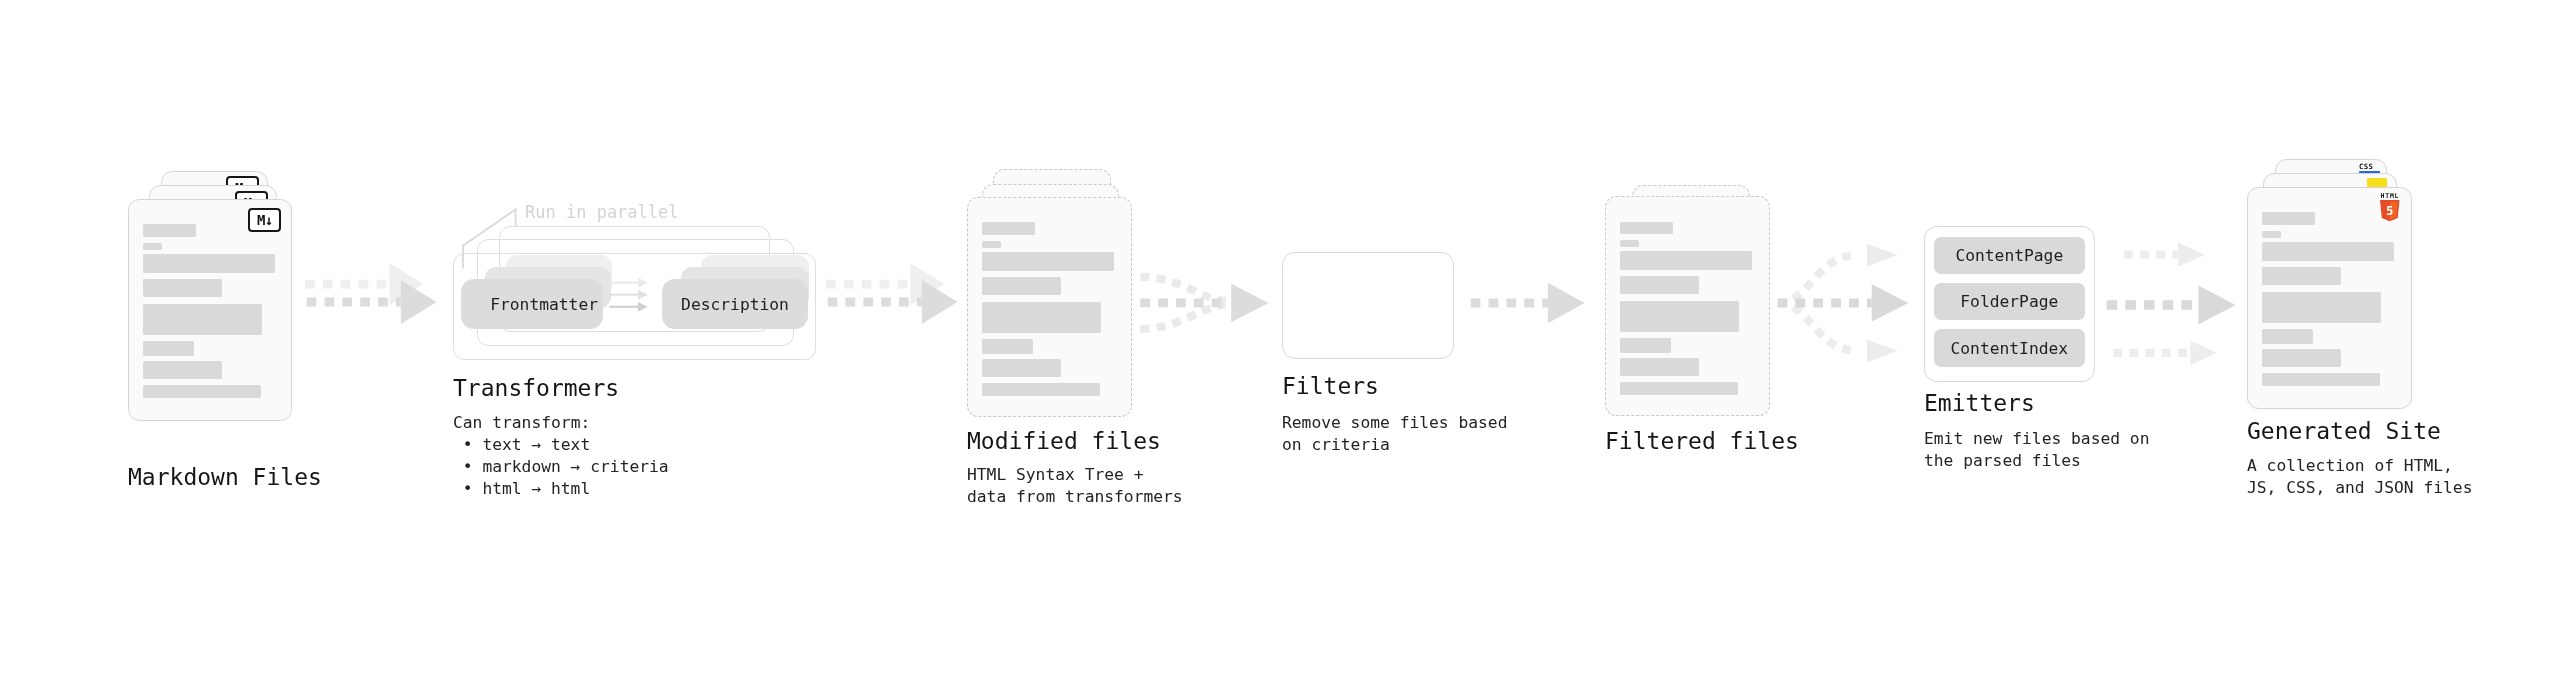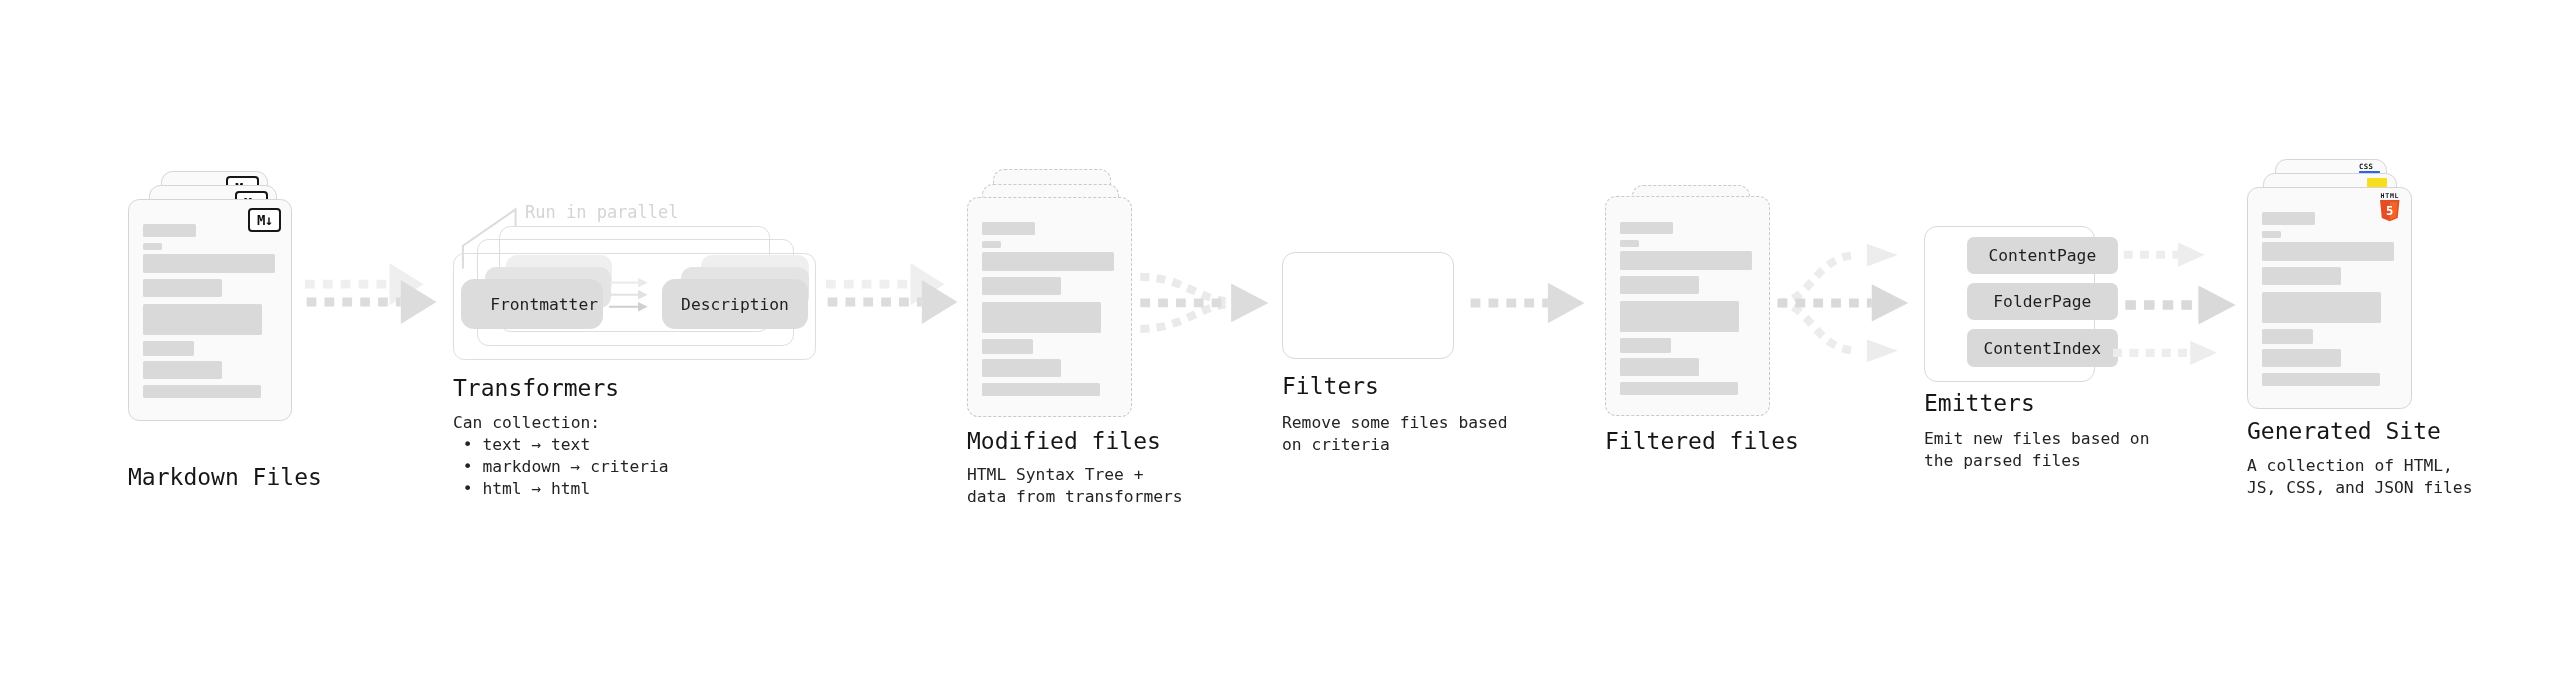--- a/index.html
+++ b/index.html
@@ -9,21 +9,21 @@
   }
   .grp{position:absolute;}
   .doc{position:absolute;background:#fafafa;border:1.6px solid #d5d5d5;border-radius:11.4px;box-sizing:border-box;}
   .doc.dashed{border:1.6px dashed #c9c9c9;}
   .bar{position:absolute;background:#d9d9d9;border-radius:1.6px;}
   .stage-label{position:absolute;font-size:23px;line-height:28px;color:#161616;white-space:nowrap;}
   .stage-desc{position:absolute;font-size:16.3px;line-height:22px;color:#232323;white-space:nowrap;}
   .stage-desc .indent{padding-left:9.8px;}
   .pill{position:absolute;background:#dcdcdc;border-radius:13px;display:flex;align-items:center;justify-content:center;
         font-size:16.3px;color:#1f1f1f;box-sizing:border-box;white-space:nowrap;}
-  .pill.solid{background:#d9d9d9;border-radius:7px;margin-left:33px;}
+  .pill.solid{background:#d9d9d9;border-radius:7px;}
   .ghost{position:absolute;border-radius:11.4px;}
   .g1{background:#e4e4e4;}
   .g2{background:#efefef;}
   .obox{position:absolute;border:1.6px solid #dedede;border-radius:11.4px;box-sizing:border-box;background:transparent;}
   .wbox{position:absolute;border:1.6px solid #d9d9d9;border-radius:13px;box-sizing:border-box;background:#ffffff;}
   .annotation{position:absolute;font-size:17px;color:#d4d4d4;white-space:nowrap;}
   .md-badge{position:absolute;background:#ffffff;border:2.4px solid #161616;border-radius:4.1px;
             font-weight:bold;font-size:14px;color:#111;width:29px;height:19.5px;letter-spacing:-0.8px;
             display:flex;align-items:center;justify-content:center;box-sizing:content-box;}
   .css-badge{position:absolute;width:21px;text-align:left;}
@@ -89,21 +89,21 @@
       <line x1="0" y1="37" x2="36" y2="37" stroke="#cfcfcf" stroke-width="2.5"></line>
         <polygon points="36,31 36,43 48,37" fill="#cfcfcf"></polygon>
     </svg>
 
     <div class="ghost g2" style="left:248px;top:53px;width:108px;height:41px;"></div>
     <div class="ghost g1" style="left:228px;top:65px;width:128px;height:41px;"></div>
     <div class="pill" style="left:209px;top:77px;width:146px;height:50px;">Description</div>
 
     <div class="stage-label" style="left:0px;top:172px;">Transformers</div>
     <div class="stage-desc" style="left:0px;top:210px;">
-      <div>Can collection:</div>
+      <div>Can transform:</div>
       <div class="indent">• text → text</div>
       <div class="indent">• markdown → criteria</div>
       <div class="indent">• html → html</div>
     </div>
   </div>
 
   <svg class="arrow" style="left:826px;top:258px;" width="138" height="75" viewBox="0 0 170 92">
     <line x1="0" y1="32" x2="104" y2="32" stroke="#efefef" stroke-width="11" stroke-dasharray="12 10"></line>
     <polygon points="104,6 104,58 146,32" fill="#efefef"></polygon>
     <line x1="2" y1="54" x2="118" y2="54" stroke="#dcdcdc" stroke-width="11" stroke-dasharray="12 10"></line>

